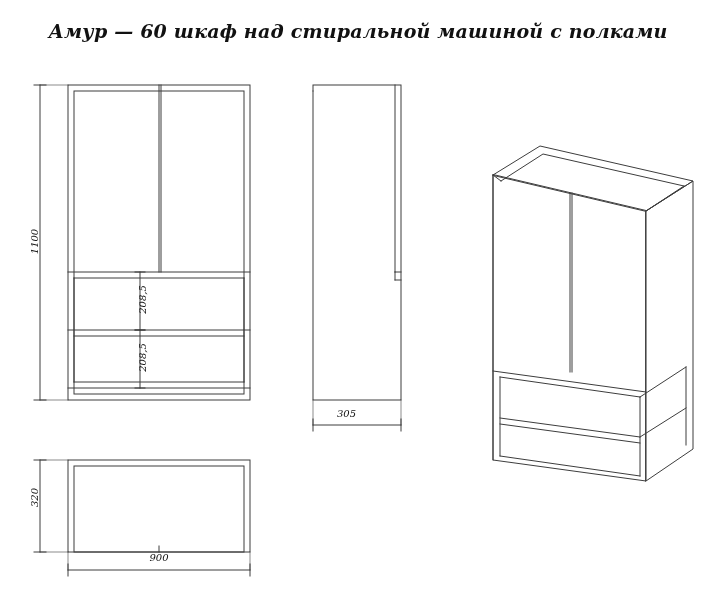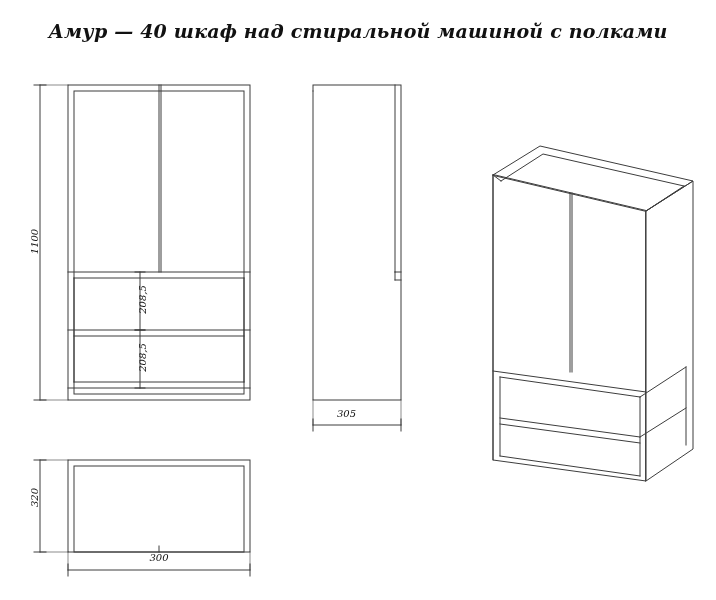--- a/index.html
+++ b/index.html
@@ -52,21 +52,21 @@
   .rot {
     transform-origin: 50% 50%;
     transform: rotate(-90deg);
   }
 </style>
 </head>
 <body>
 
 <div id="stage">
 
-  <div class="title">Амур — 40 шкаф над стиральной машиной с полками</div>
+  <div class="title">Амур — 60 шкаф над стиральной машиной с полками</div>
 
   <svg class="drawing" viewBox="0 0 716 600" xmlns="http://www.w3.org/2000/svg">
     <g fill="none" stroke="#3d3d3d" stroke-width="1" stroke-linecap="square">
 
       <g>
 
         <rect x="68" y="85" width="182" height="315"></rect>
 
         <rect x="74" y="91" width="170" height="303"></rect>
 
@@ -188,15 +188,15 @@
   <div class="dimlabel rot" style="left:14px; top:236px; width:40px; text-align:center;">1100</div>
 
   <div class="dimlabel rot" style="left:122px; top:294px; width:40px; text-align:center;">208,5</div>
 
   <div class="dimlabel rot" style="left:122px; top:352px; width:40px; text-align:center;">208,5</div>
 
   <div class="dimlabel" style="left:337px; top:408px; width:40px; ">305</div>
 
   <div class="dimlabel rot" style="left:14px; top:492px; width:40px; text-align:center;">320</div>
 
-  <div class="dimlabel" style="left:139px; top:552px; width:40px; text-align:center;">300</div>
+  <div class="dimlabel" style="left:139px; top:552px; width:40px; text-align:center;">900</div>
 
 </div>
 
 </body></html>

